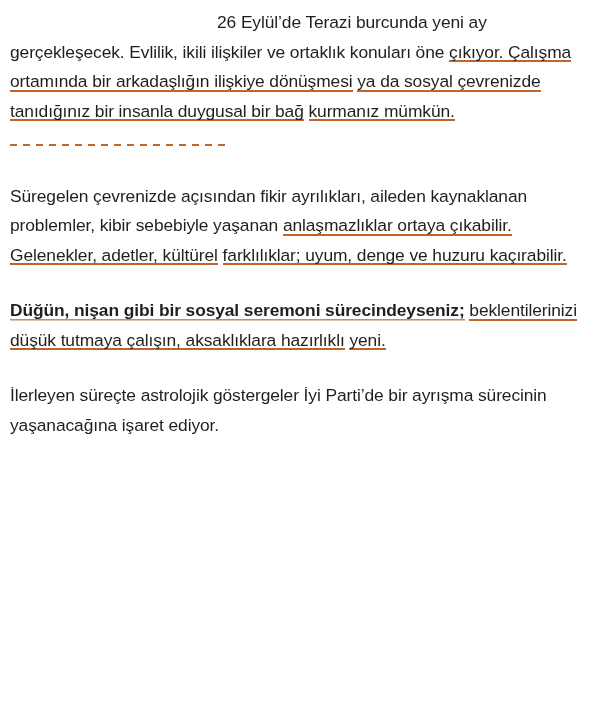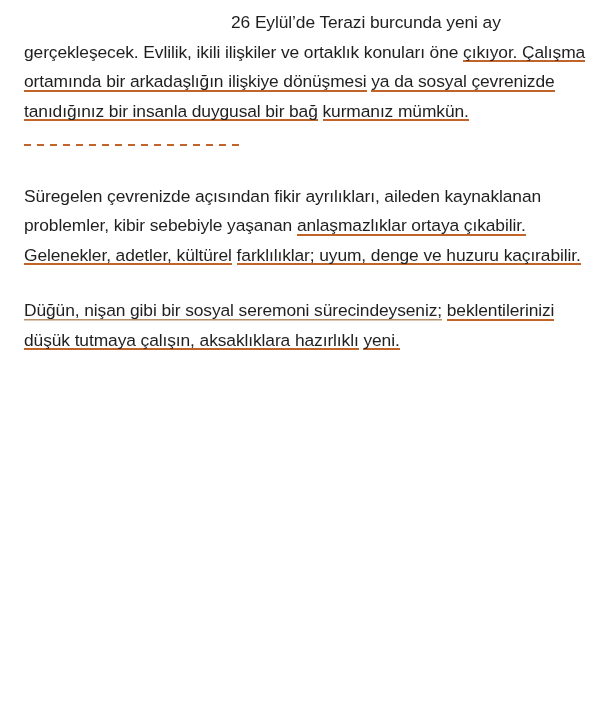--- a/index.html
+++ b/index.html
@@ -8,21 +8,21 @@
   }
   body {
     width: 608px;
     height: 701px;
     background: #ffffff;
     font-family: "Liberation Sans", sans-serif;
     color: #1a1a1a;
     overflow: hidden;
   }
   .article {
-    padding: 8px 10px 0 24px;
+    padding: 8px 10px 0 10px;
     box-sizing: border-box;
   }
   .para {
     font-size: 17.4px;
     line-height: 29.5px;
     margin: 0 0 26px 0;
     color: #1f1f1f;
     letter-spacing: -0.1px;
     text-align: left;
   }
@@ -51,20 +51,21 @@
     background-size: 13px 2.2px;
     background-repeat: repeat-x;
     padding-bottom: 2px;
   }
   .u-thin {
     background-image: linear-gradient(to right, #b5906a 0%, #b5906a 100%);
     background-repeat: no-repeat;
     background-size: 100% 1.5px;
     background-position: 0 95%;
     padding-bottom: 2px;
+    font-weight: bold;
   }
 </style>
 </head>
 <body>
 
 <div class="article">
 
   <p class="para para-first">
     <span class="indent-lead"></span><span>26 Eylül’de Terazi burcunda yeni ay</span>
     <span>gerçekleşecek. Evlilik, ikili ilişkiler ve ortaklık konuları öne</span>
@@ -83,14 +84,18 @@
   </p>
 
   <p class="para">
     <span class="u-thin">Düğün, nişan gibi bir sosyal seremoni sürecindeyseniz;</span>
     <span class="u-solid">beklentilerinizi düşük tutmaya çalışın, aksaklıklara hazırlıklı</span>
     <span class="u-solid">yeni.</span>
   </p>
 
 
 
+  <p class="para">
+    <span>İlerleyen süreçte astrolojik göstergeler İyi Parti’de bir ayrışma</span>
+    <span>sürecinin yaşanacağına işaret ediyor.</span>
+  </p>
 
 </div>
 
 </body></html>

